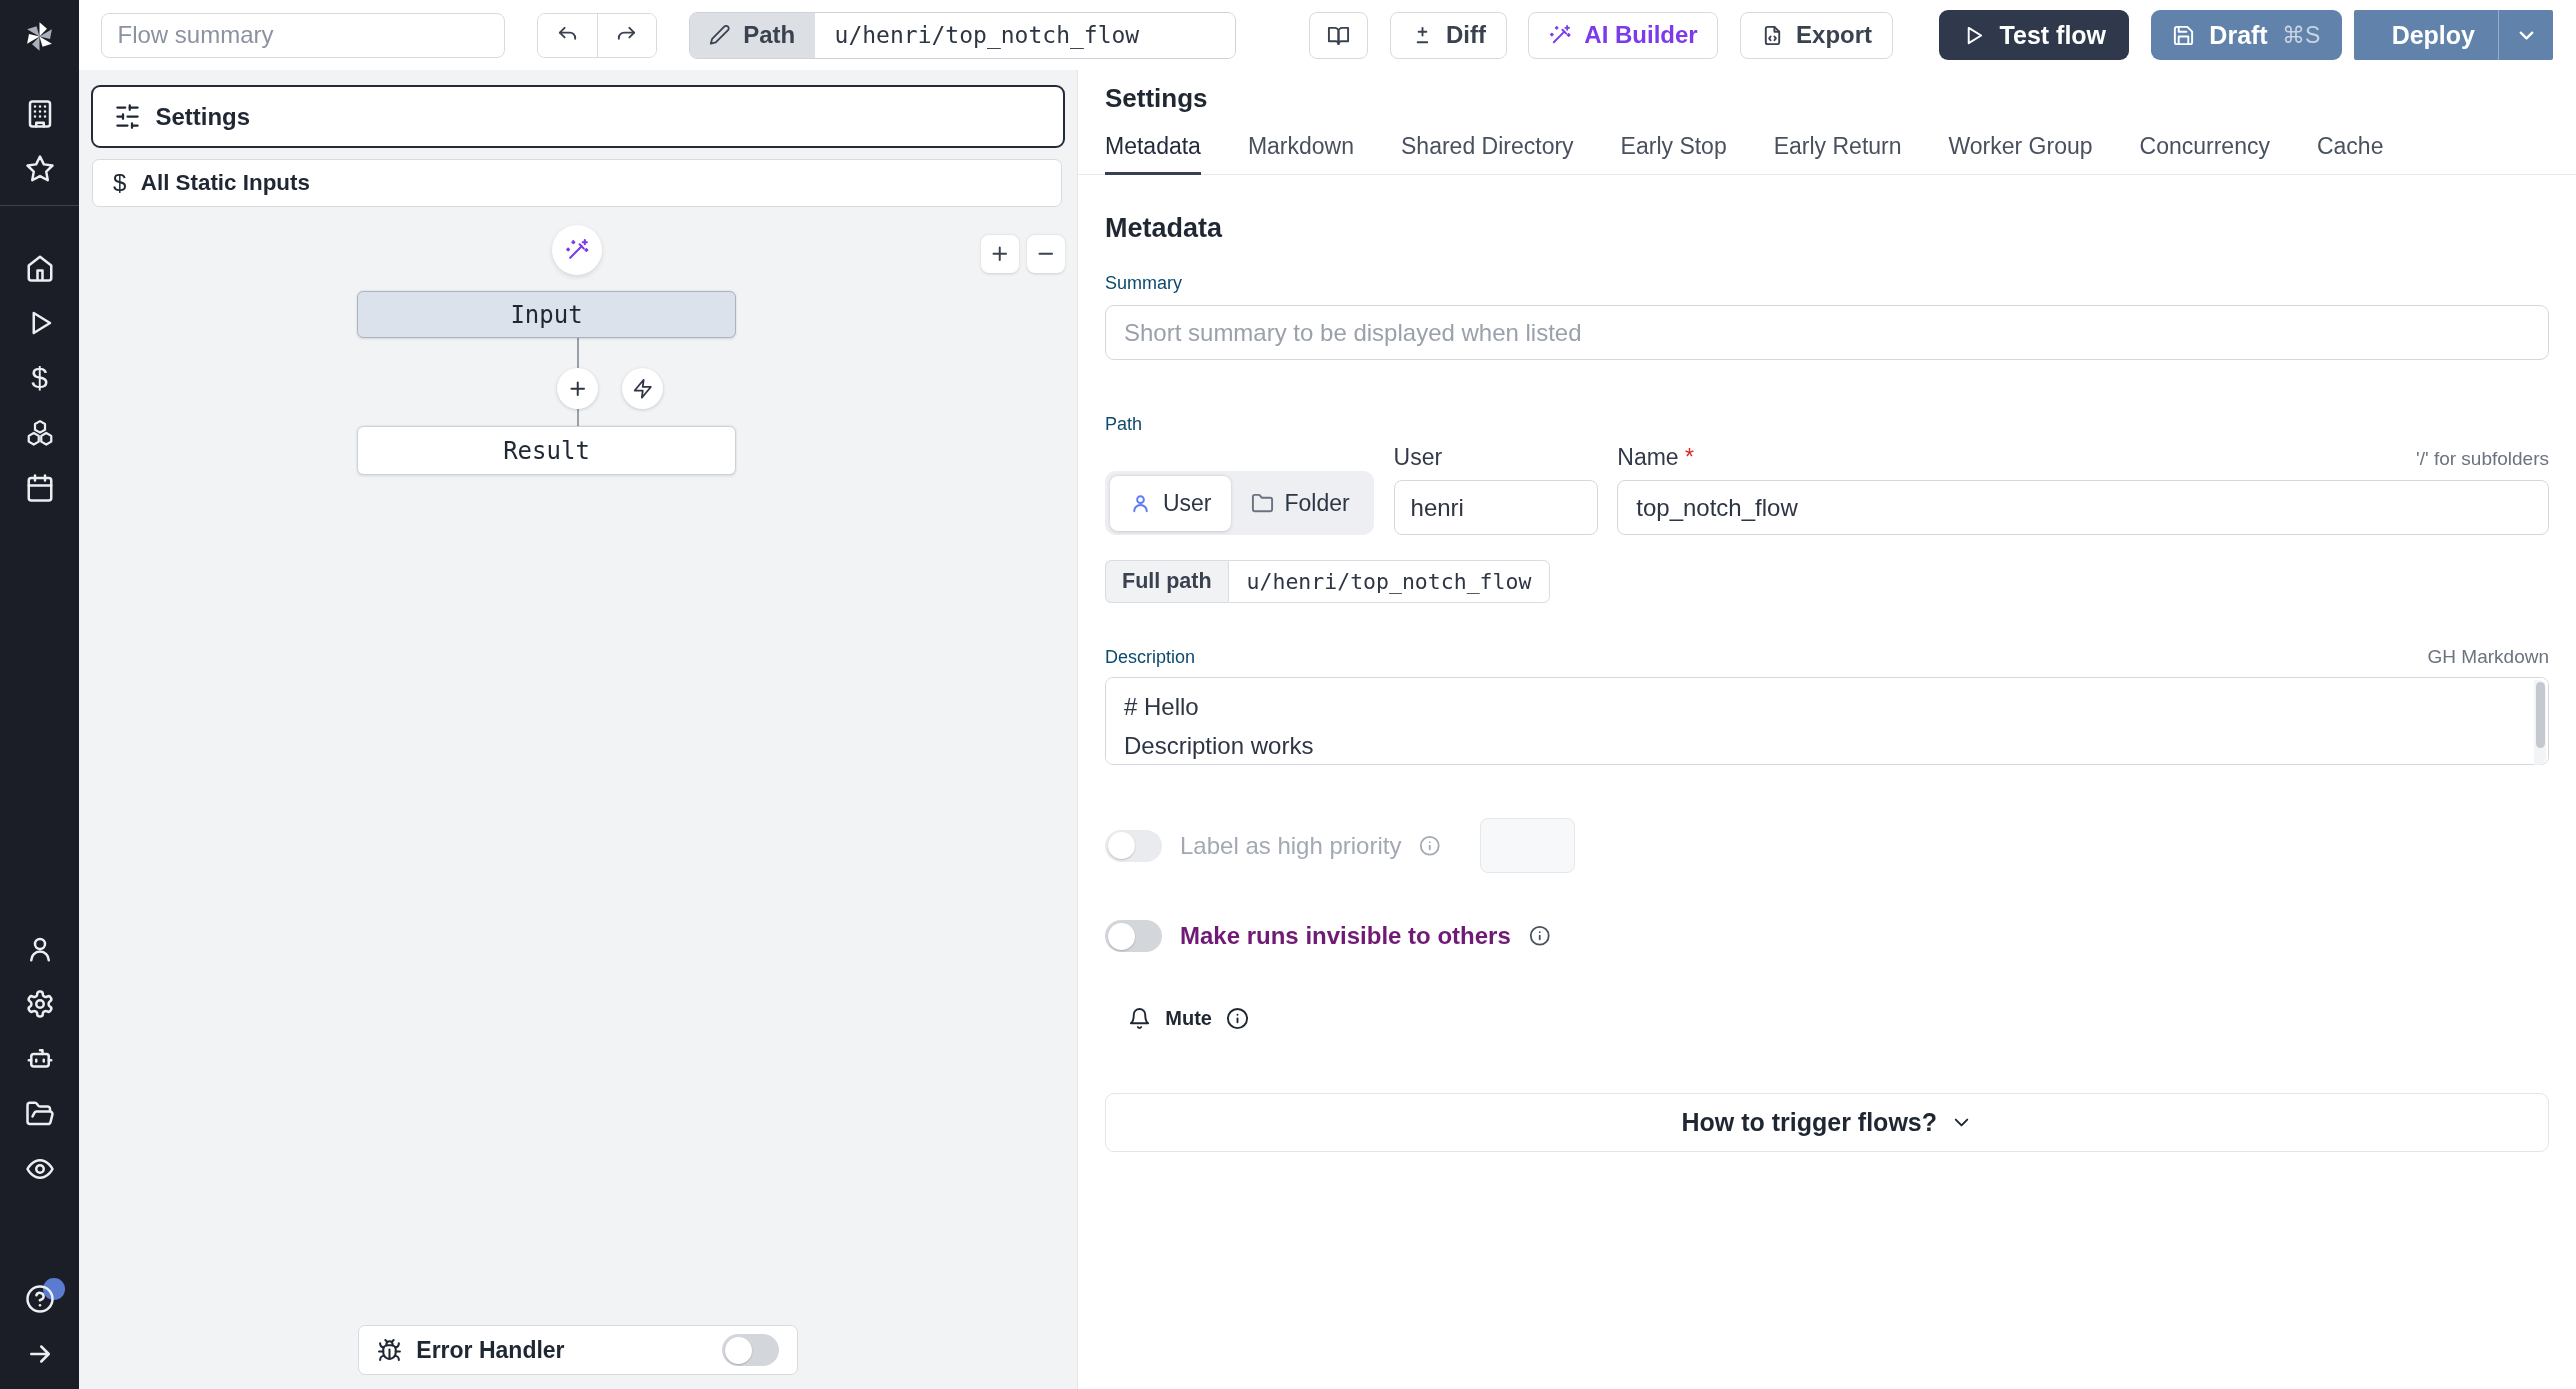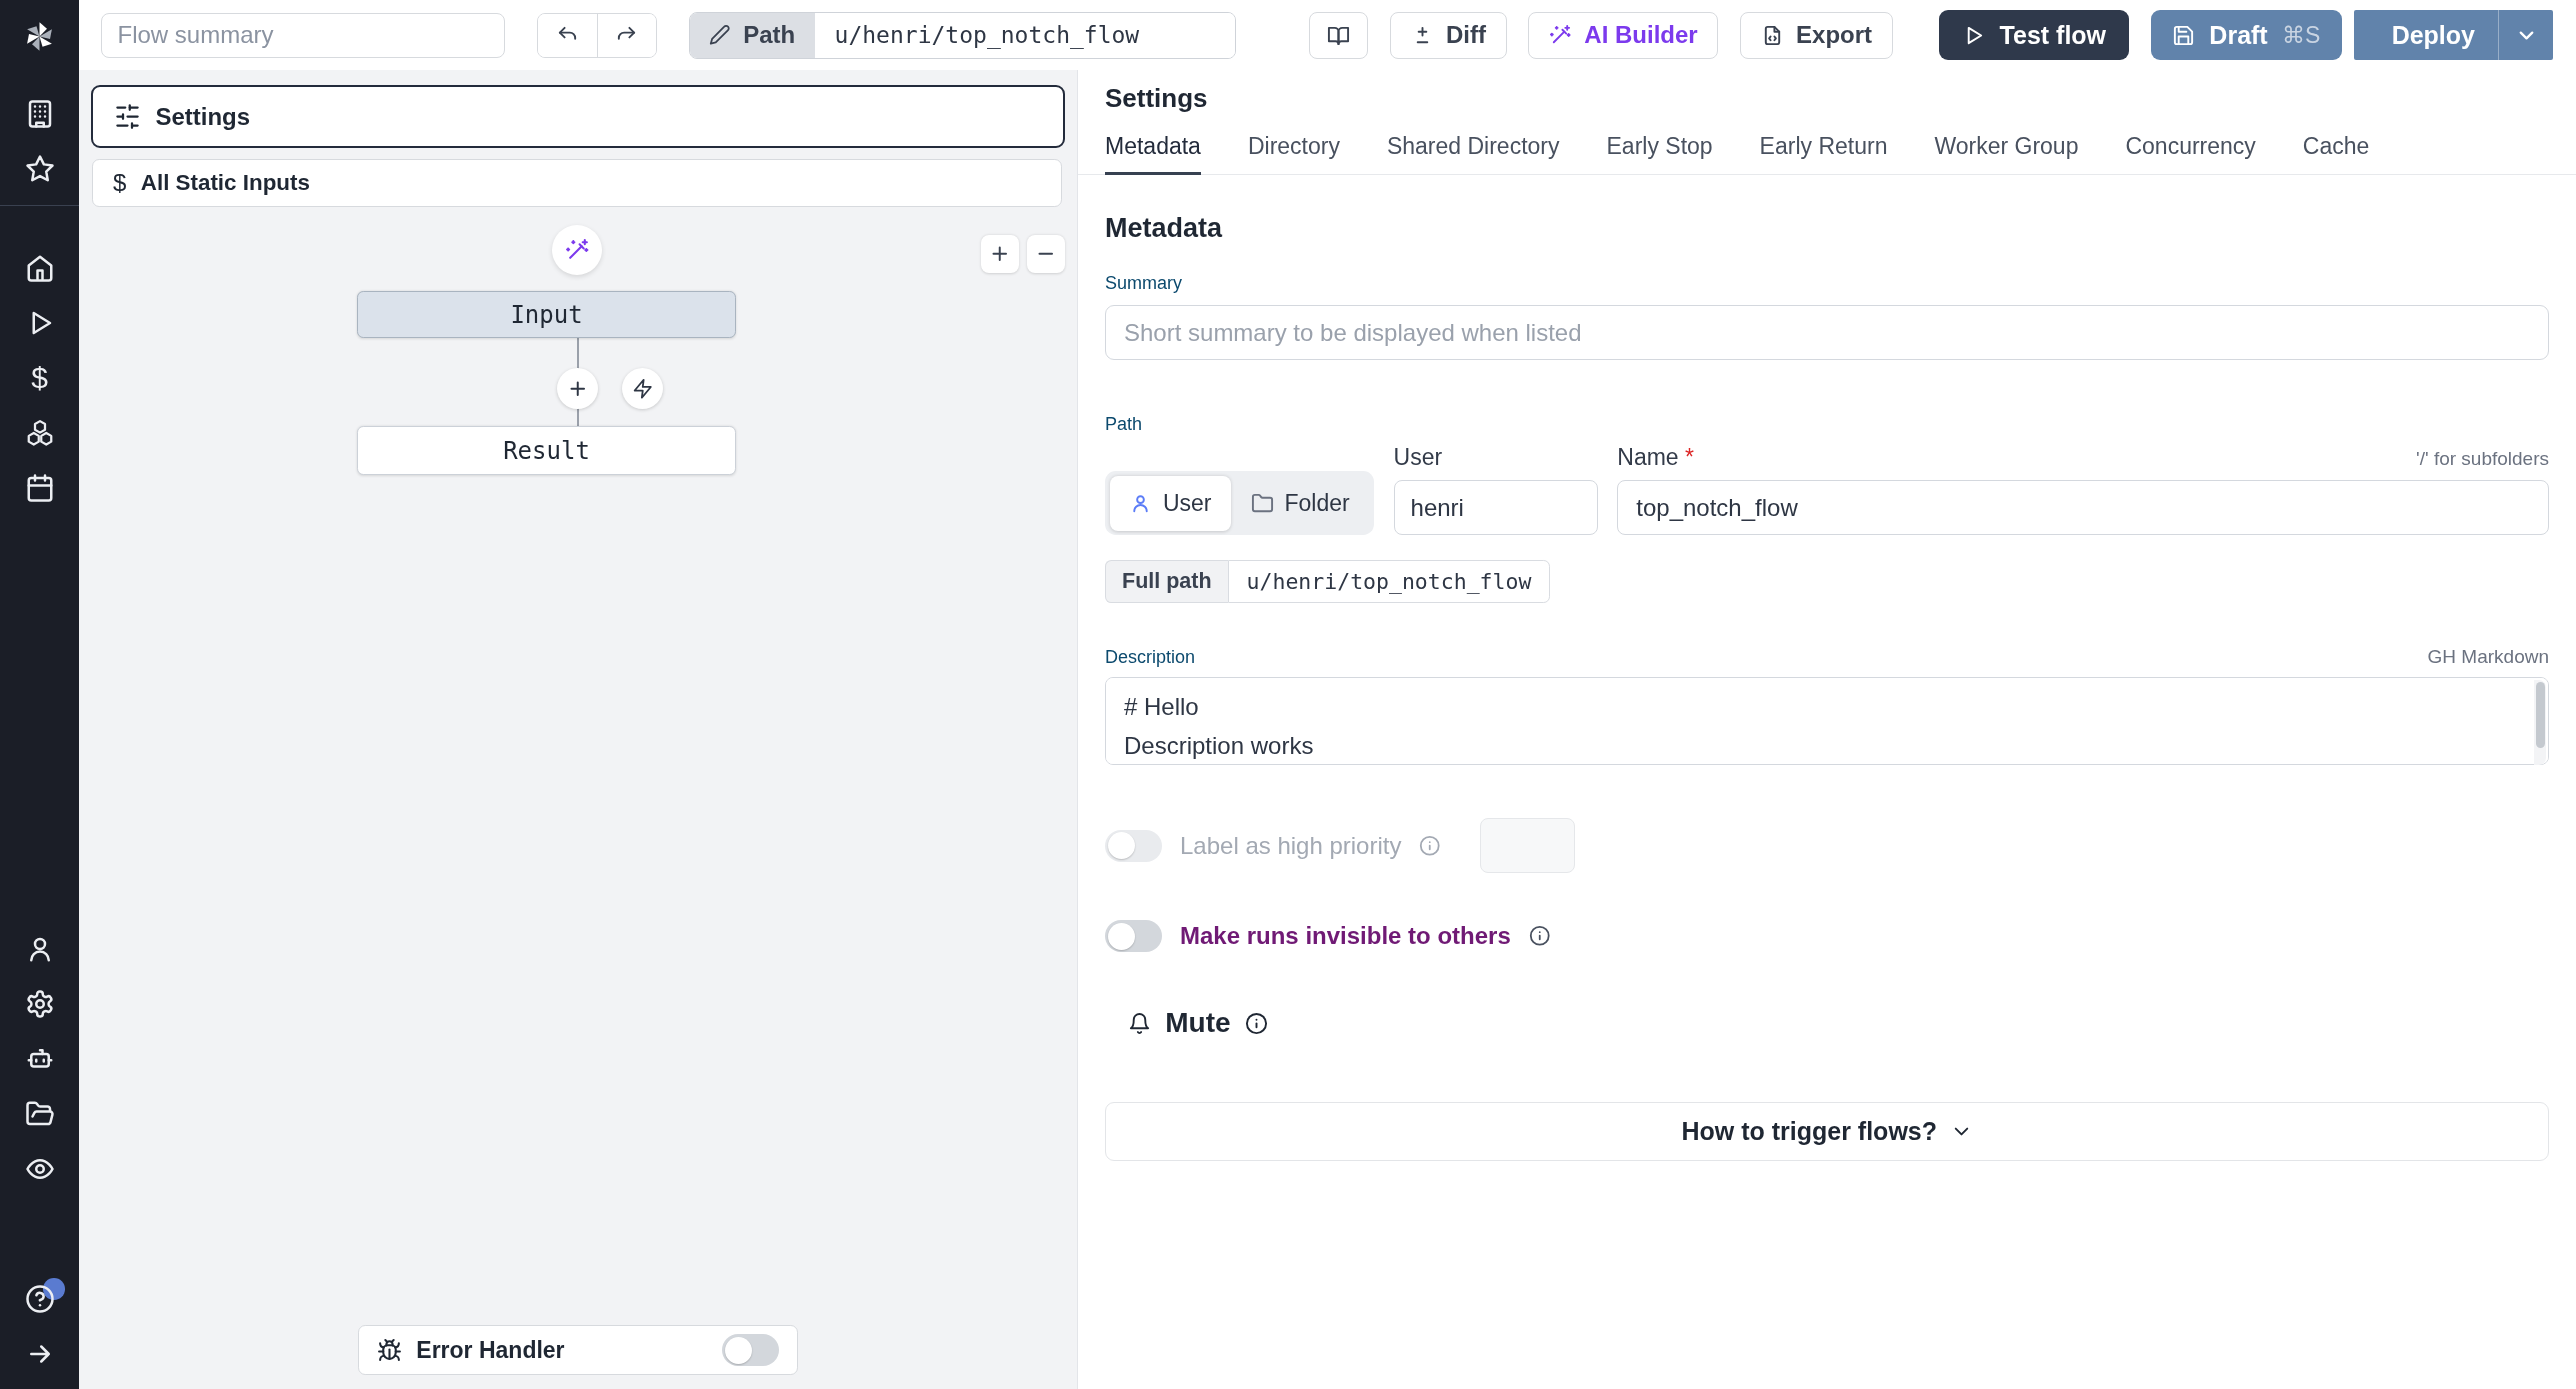--- a/index.html
+++ b/index.html
@@ -126,21 +126,21 @@
   .hp-row { margin-top:50px; }
   .hp-label { font-size:24px; color:#a3a9b3; }
   .hp-box { width:95px; height:55px; background:#f7f8f9; border:0.9px solid #e5e7ea; border-radius:8px; margin-left:21.5px; }
   .inv-row { margin-top:47px; }
   .inv-label { font-size:24px; font-weight:700; color:#701a75; }
   .info-icon { color:#49515f; }
   .info-icon svg { width:21.5px; height:21.5px; }
   .info-icon.gray { color:#a3a9b3; }
   .mute-row { display:flex; align-items:center; gap:14.3px; margin-top:55px; margin-left:23px; }
   .mute-row svg { width:23px; height:23px; color:#1f2733; }
-  .mute-label { font-size:28px; font-weight:700; color:#1f2733; }
+  .mute-label { font-size:20px; font-weight:700; color:#1f2733; }
   .trigger-box { margin-top:63px; height:59px; border:0.9px solid #e3e5e8; border-radius:9px; display:flex; align-items:center;
     justify-content:center; gap:12.5px; cursor:pointer; }
   .trigger-label { font-size:25px; font-weight:700; color:#1f2733; }
   .trigger-box svg { width:23px; height:23px; color:#1f2733; }
 </style>
 </head>
 <body>
 
 <div class="sidebar">
   <div class="sb-logo">
@@ -402,21 +402,21 @@
     </svg>
     <span class="lbl">Error Handler</span>
     <span class="toggle" style="margin-left:auto;"></span>
   </div>
 </div>
 
 <div class="settings-panel">
   <div class="sp-title">Settings</div>
   <div class="tab-row">
     <div class="tab active">Metadata</div>
-    <div class="tab">Directory</div>
+    <div class="tab">Markdown</div>
     <div class="tab">Shared Directory</div>
     <div class="tab">Early Stop</div>
     <div class="tab">Early Return</div>
     <div class="tab">Worker Group</div>
     <div class="tab">Concurrency</div>
     <div class="tab">Cache</div>
   </div>
 
   <div class="sp-content">
     <div class="md-heading">Metadata</div>

